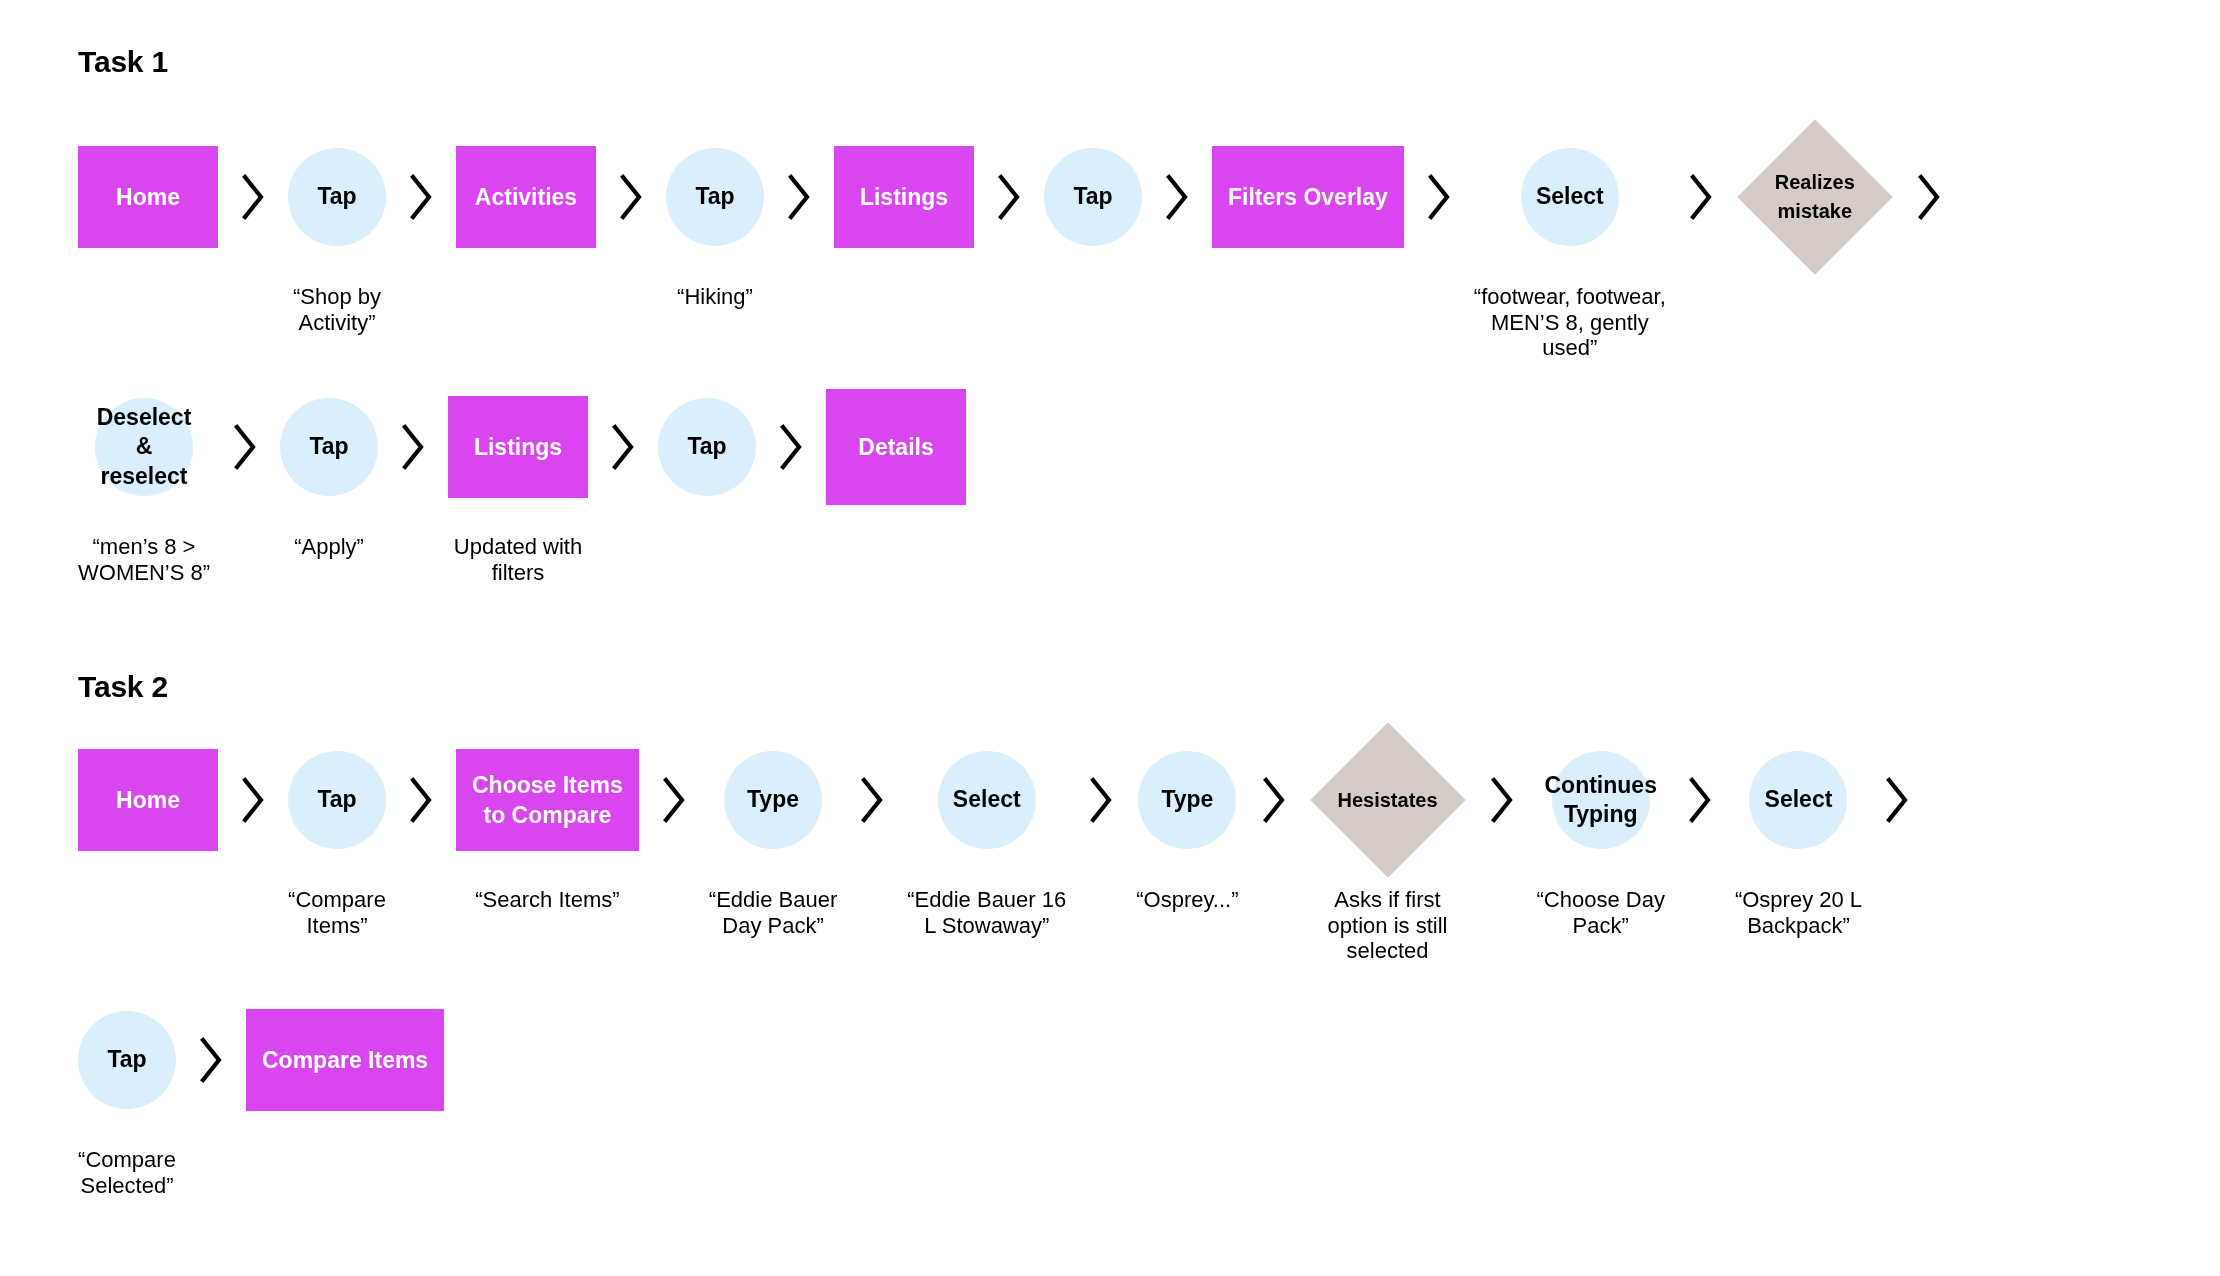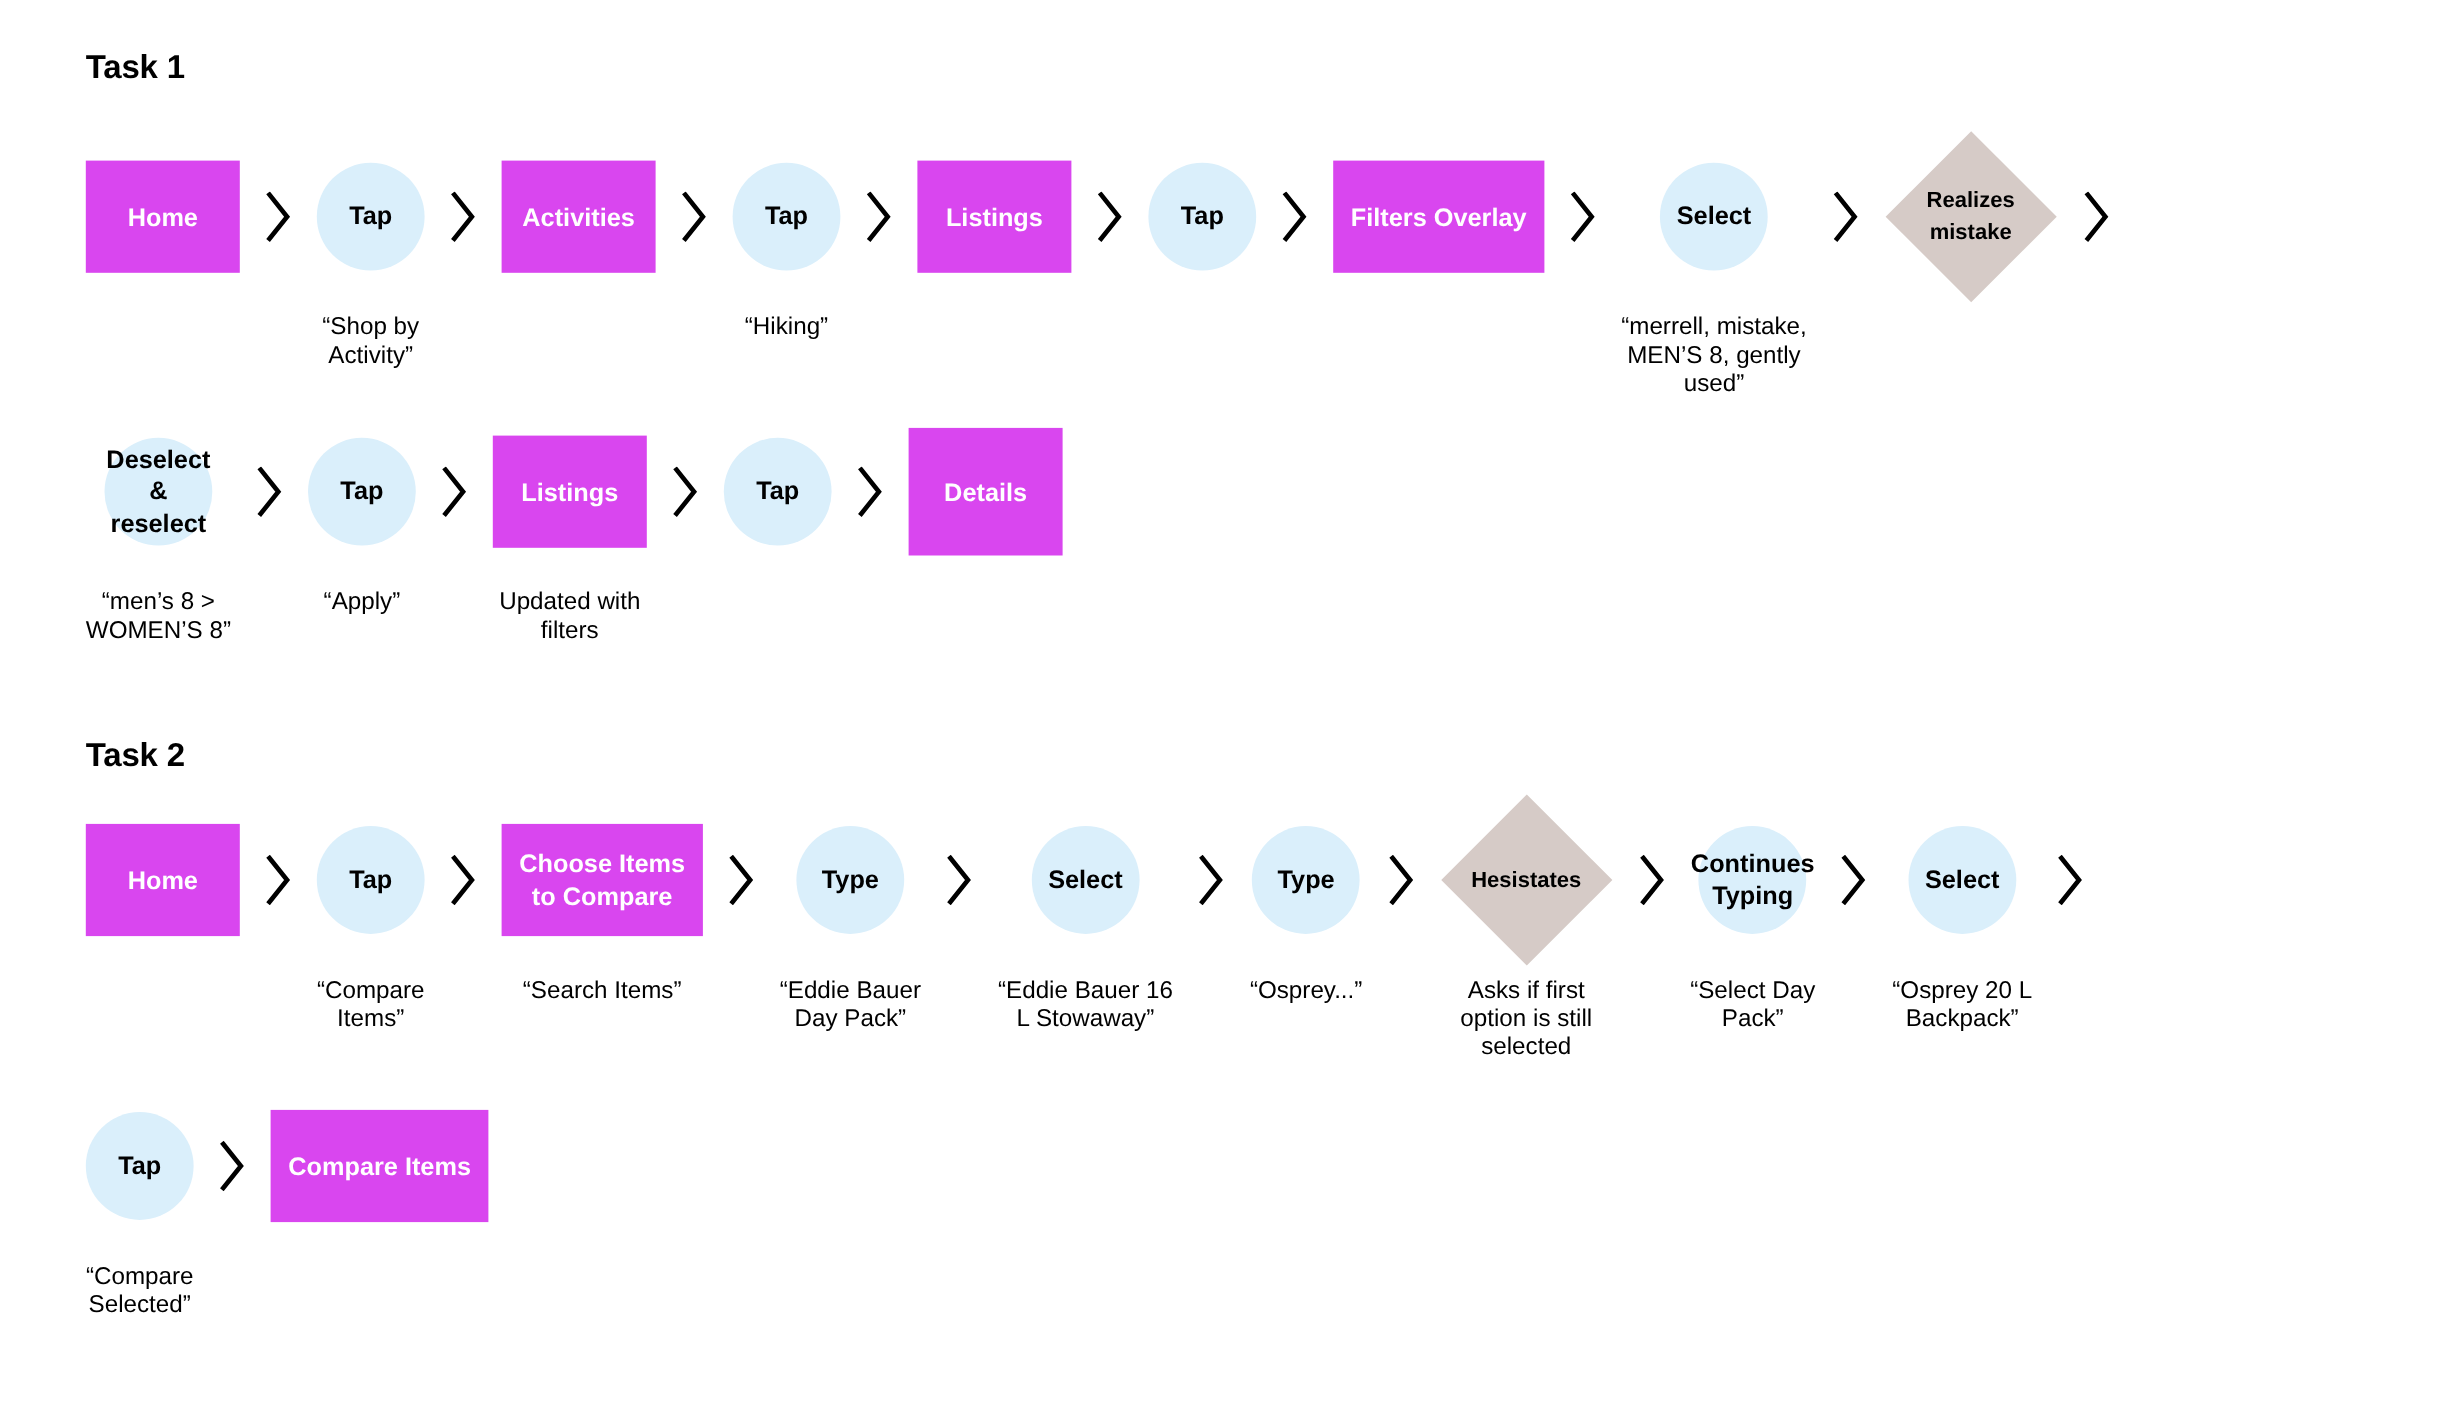--- a/index.html
+++ b/index.html
@@ -214,21 +214,21 @@
       </div>
       <div class="chevron" style="margin-left: 22px; margin-right: 22px;">
         <svg width="26" height="46" viewBox="0 0 26 46">
           <path d="M5 3 L21 23 L5 43" fill="none" stroke="#000000" stroke-width="4.2" stroke-linecap="square" stroke-linejoin="miter"></path>
         </svg>
       </div>
       <div class="step">
         <div class="node-slot">
           <div class="node-action" style="width: 98px; height: 98px;">Select</div>
         </div>
-        <div class="caption">“merrell, mistake,
+        <div class="caption">“footwear, footwear,
 MEN’S 8, gently
 used”</div>
       </div>
       <div class="chevron" style="margin-left: 22px; margin-right: 22px;">
         <svg width="26" height="46" viewBox="0 0 26 46">
           <path d="M5 3 L21 23 L5 43" fill="none" stroke="#000000" stroke-width="4.2" stroke-linecap="square" stroke-linejoin="miter"></path>
         </svg>
       </div>
       <div class="step">
         <div class="node-slot">
@@ -383,21 +383,21 @@
       <div class="chevron" style="margin-left: 22px; margin-right: 22px;">
         <svg width="26" height="46" viewBox="0 0 26 46">
           <path d="M5 3 L21 23 L5 43" fill="none" stroke="#000000" stroke-width="4.2" stroke-linecap="square" stroke-linejoin="miter"></path>
         </svg>
       </div>
       <div class="step">
         <div class="node-slot">
           <div class="node-action" style="width: 98px; height: 98px;">Continues
 Typing</div>
         </div>
-        <div class="caption">“Select Day
+        <div class="caption">“Choose Day
 Pack”</div>
       </div>
       <div class="chevron" style="margin-left: 22px; margin-right: 22px;">
         <svg width="26" height="46" viewBox="0 0 26 46">
           <path d="M5 3 L21 23 L5 43" fill="none" stroke="#000000" stroke-width="4.2" stroke-linecap="square" stroke-linejoin="miter"></path>
         </svg>
       </div>
       <div class="step">
         <div class="node-slot">
           <div class="node-action" style="width: 98px; height: 98px;">Select</div>

